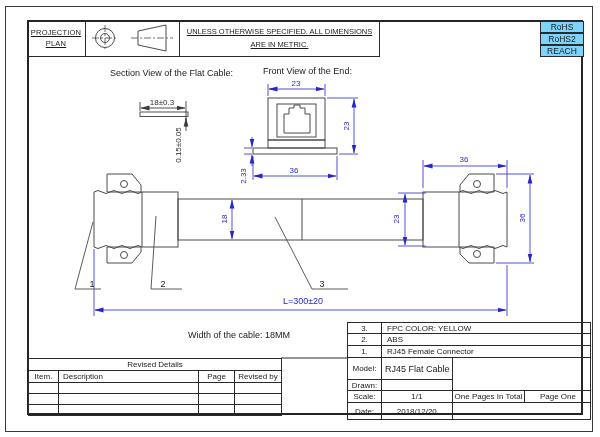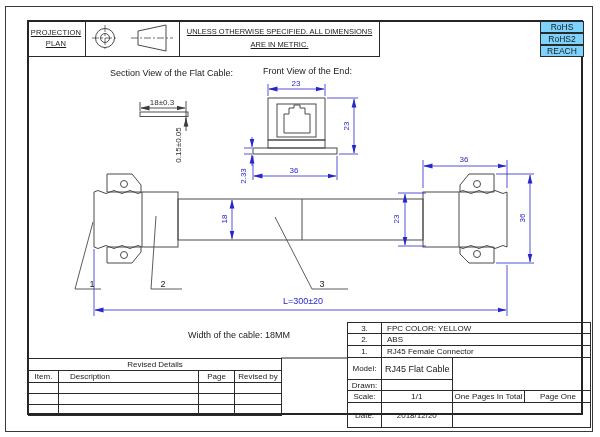--- a/index.html
+++ b/index.html
@@ -15,21 +15,21 @@
   #spec-box{left:180px;width:200px;font-size:7.5px;line-height:13px;}
   
   .badge{left:540px;width:44px;height:12px;box-sizing:border-box;border:1px solid #2a2a2a;display:flex;align-items:center;justify-content:center;font-size:8.5px;background:#7dd3fc;}
   
   #notes{left:188px;top:329px;font-size:9px;line-height:12.5px;}
   
   table{border-collapse:collapse;table-layout:fixed;background:transparent;}
   td{border:1px solid #2a2a2a;font-size:8px;padding:0 2px;overflow:hidden;white-space:nowrap;}
   #revision-table{left:28px;top:358px;}
   #revision-table td{text-align:center;}
-  #revision-table td.desc{text-align:left;padding-left:11px;}
+  #revision-table td.desc{text-align:left;padding-left:4px;}
   #title-block{left:347px;top:322px;}
   #title-block td{text-align:center;}
   #title-block td.desc{text-align:left;padding-left:5px;}
   #title-block td.model-val{font-size:9px;text-align:left;padding-left:3px;}
   svg{position:absolute;left:0;top:0;z-index:1;pointer-events:none;}
   .z2{z-index:2;}
   svg text{font-family:"Liberation Sans",sans-serif;}
 </style>
 </head>
 <body>
@@ -252,19 +252,19 @@
   <tr style="height:11px">
     <td>Drawn:</td>
     <td></td>
   </tr>
   <tr style="height:12px">
     <td>Scale:</td>
     <td>1/1</td>
     <td>One Pages In Total</td>
     <td>Page One</td>
   </tr>
-  <tr style="height:25px">
+  <tr style="height:17px">
     <td>Date:</td>
     <td>2018/12/20</td>
     <td colspan="2"></td>
   </tr>
 </tbody>
   </table>
 
 </body></html>

